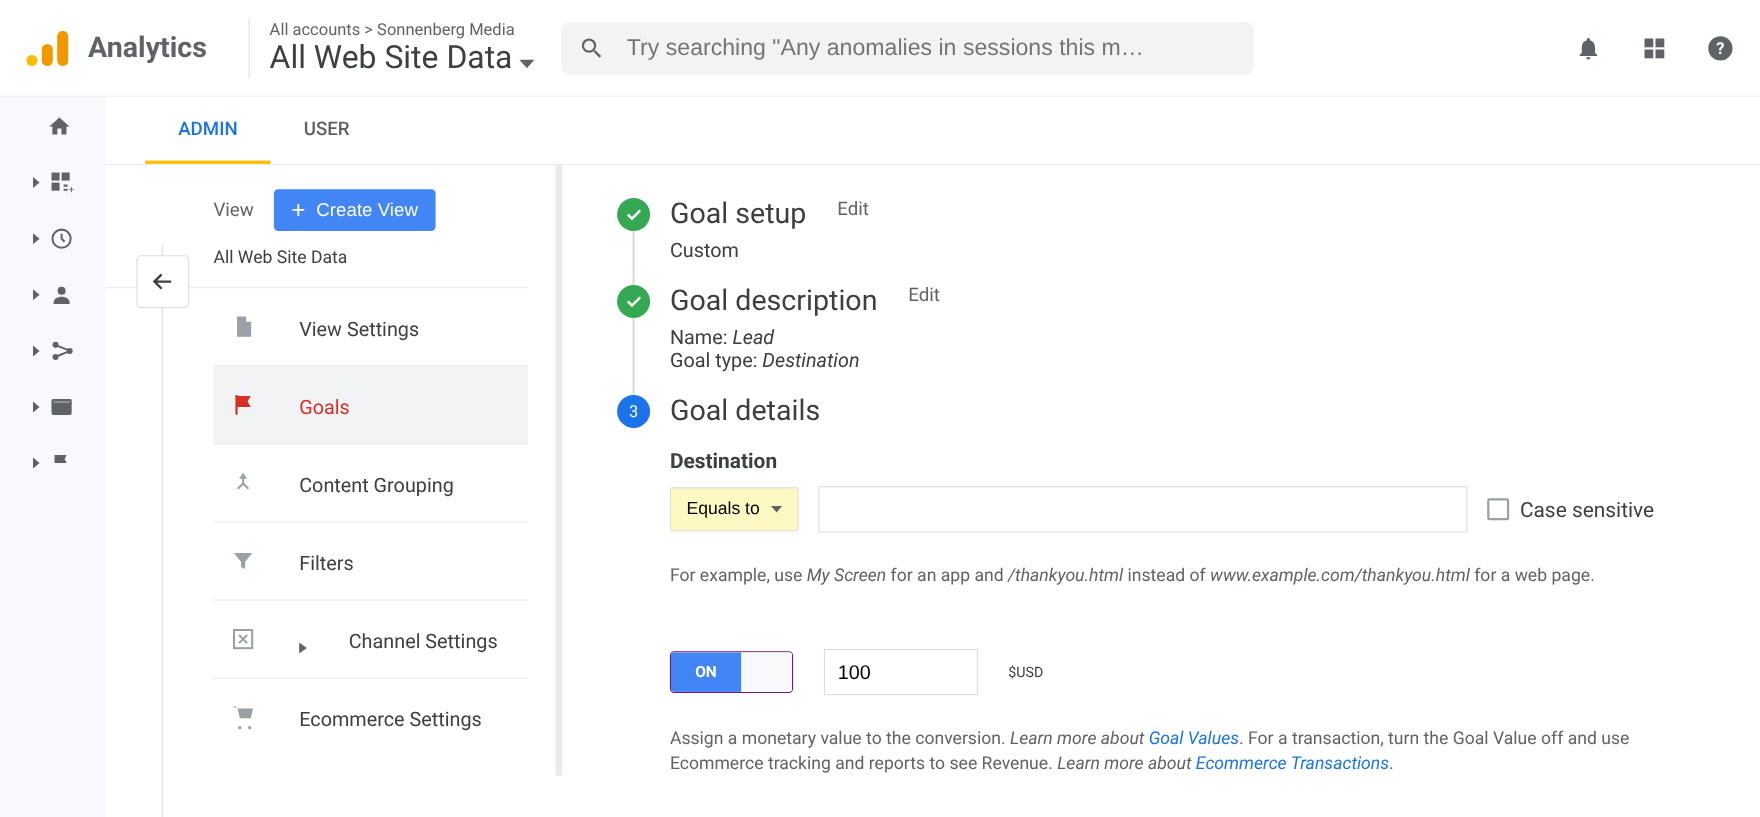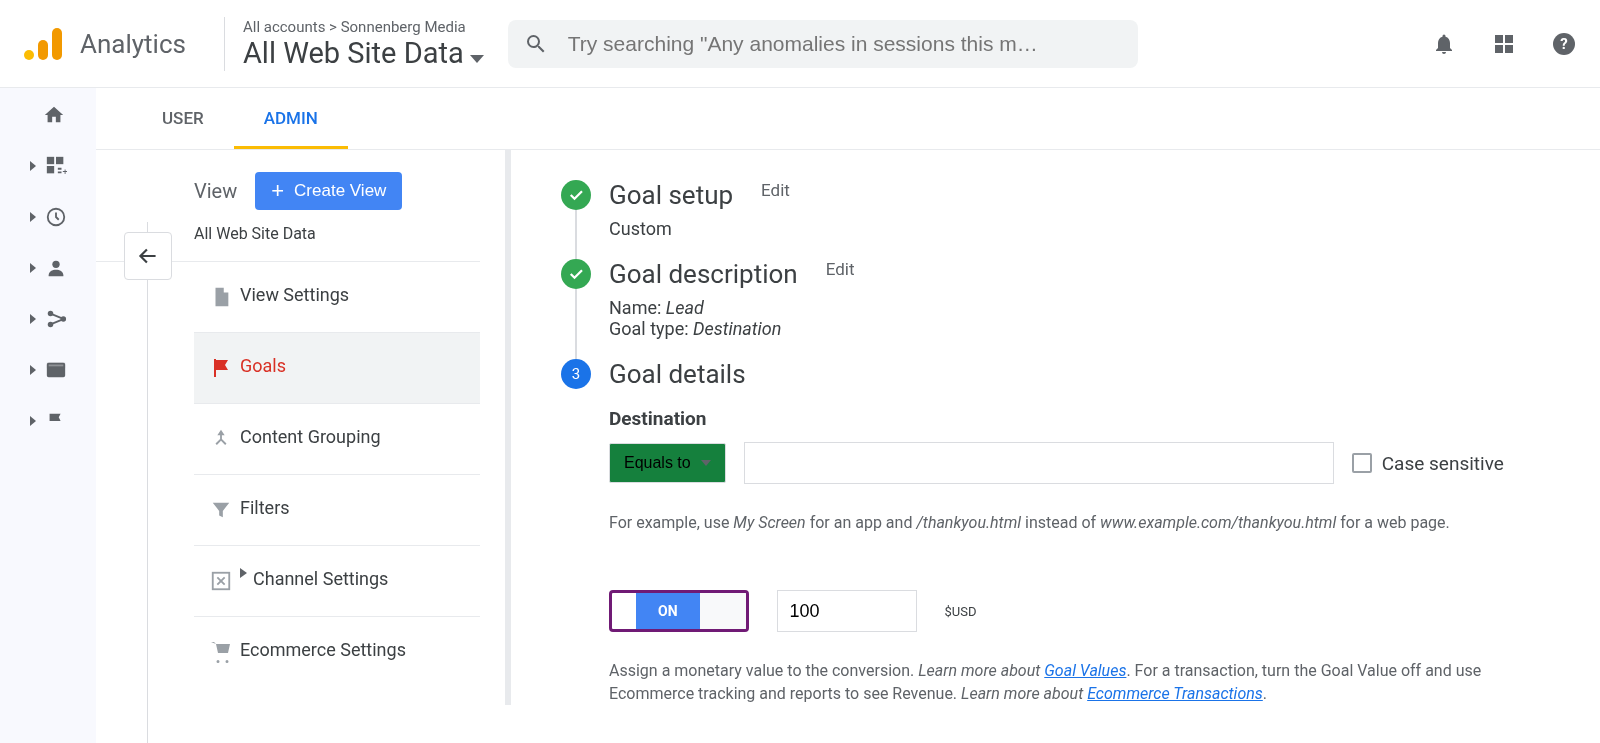--- a/index.html
+++ b/index.html
@@ -1,20 +1,20 @@
 <!DOCTYPE html>
 <html><head>
 <meta charset="utf-8">
 <style>
   * { box-sizing: border-box; margin: 0; padding: 0; }
   body { font-family: Roboto, Arial, sans-serif; font-size: 14px; color: #3c4043; background: #fff; width: 1600px; }
   
   
   .header { display: flex; align-items: center; height: 88px; border-bottom: 1px solid #e8eaed; padding: 0 24px; }
-  .logo { display: flex; align-items: center; gap: 16px; margin-right: 20px; }
+  .logo { display: flex; align-items: center; gap: 16px; margin-right: 20px; font-weight: bold; }
   .logo-icon { width: 40px; height: 32px; }
   .logo-text { font-size: 26px; color: #5f6368; }
   .divider-v { width: 1px; height: 54px; background: #dadce0; margin: 0 18px; }
   .account-picker { display: flex; flex-direction: column; justify-content: center; margin-right: 24px; }
   .breadcrumb { font-size: 15px; color: #5f6368; }
   .view-name { font-size: 29px; color: #3c4043; display: flex; align-items: center; gap: 6px; }
   .searchbar { flex: 1; display: flex; align-items: center; background: #f1f3f4; border-radius: 8px; height: 48px; padding: 0 16px; max-width: 630px; }
   .search-input { border: none; background: transparent; font-size: 21px; color: #80868b; flex: 1; outline: none; }
   .header-icons { display: flex; gap: 36px; margin-left: auto; align-items: center; color: #5f6368; }
   .hicon { width: 24px; height: 24px; display: inline-flex; align-items: center; justify-content: center; }
@@ -28,30 +28,30 @@
 
   
   .main { flex: 1; background: #fff; }
   .tabs { display: flex; padding-left: 36px; border-bottom: 1px solid #e8eaed; }
   .tab { padding: 20px 30px 18px; font-size: 17px; color: #5f6368; font-weight: 500; border-bottom: 3px solid transparent; }
   .tab.active { color: #1a73e8; border-bottom-color: #fbbc04; }
 
   .content { display: flex; }
   .admin-nav { width: 415px; padding: 22px 0 0 0; border-right: 6px solid #e8eaed; position: relative; }
   .column-head { display: flex; align-items: center; gap: 18px; padding: 0 0 0 98px; margin-bottom: 14px; }
-  .column-label { font-size: 20px; color: #5f6368; }
+  .column-label { font-size: 17px; color: #5f6368; }
   .create-btn { display: flex; align-items: center; gap: 10px; background: #4285f4; color: #fff; padding: 8px 16px; border-radius: 4px; font-size: 17px; font-weight: 500; border: none; }
   .plus { font-size: 22px; font-weight: 300; line-height: 1; }
   .viewname-row { font-size: 16px; color: #3c4043; padding: 0 0 18px 98px; border-bottom: 1px solid #e8eaed; margin: 0 25px 0 0; }
   .back-btn { position: absolute; left: 28px; top: 82px; width: 48px; height: 48px; border: 1px solid #dadce0; border-radius: 4px; display: flex; align-items: center; justify-content: center; background: #fff; }
   .conn-line { position: absolute; left: 51px; top: 130px; width: 1px; height: 600px; background: #dadce0; }
   .conn-top { position: absolute; left: 51px; top: 72px; width: 1px; height: 10px; background: #dadce0; }
 
   .nav-list { margin: 0 25px 0 98px; }
-  .nav-item { display: flex; align-items: flex-start; gap: 6px; padding: 22px 12px 22px 14px; border-bottom: 1px solid #e8eaed; font-size: 18px; color: #3c4043; }
+  .nav-item { display: flex; align-items: flex-end; gap: 38px; padding: 22px 12px 22px 14px; border-bottom: 1px solid #e8eaed; font-size: 18px; color: #3c4043; }
   .nav-item .nicon { width: 26px; height: 26px; color: #9aa0a6; display: inline-flex; align-items: center; justify-content: center; }
   .nav-item.active { background: #f1f3f4; color: #d93025; }
   .nav-item.active .nicon { color: #d93025; }
   .subcaret { width: 0; height: 0; border-top: 5px solid transparent; border-bottom: 5px solid transparent; border-left: 7px solid #5f6368; }
 
   
   .panel { flex: 1; padding: 30px 40px 0 50px; }
   .step { display: flex; align-items: flex-start; gap: 18px; margin-bottom: 20px; position: relative; }
   .step-badge { width: 30px; height: 30px; border-radius: 50%; display: flex; align-items: center; justify-content: center; flex-shrink: 0; margin-top: 0px; }
   .badge-done { background: #34a853; color: #fff; }
@@ -60,32 +60,32 @@
   .step-title { font-size: 26px; color: #3c4043; }
   .edit-link { font-size: 17px; color: #5f6368; }
   .step-body { margin-top: 8px; font-size: 18px; color: #3c4043; }
   .step-line { position: absolute; left: 14px; top: 30px; width: 2px; height: calc(100% - 10px); background: #dadce0; }
 
   
   .detail-block { margin-left: 48px; margin-top: 18px; }
   .field-label { font-size: 19px; font-weight: 700; color: #3c4043; margin-bottom: 12px; display: flex; align-items: baseline; gap: 10px; }
   .optional { font-weight: 400; color: #5f6368; font-size: 17px; }
   .dest-row { display: flex; align-items: center; gap: 18px; }
-  .select-btn { border: 1px solid #dadce0; background: #15803d; padding: 10px 14px; font-size: 16px; display: flex; align-items: center; gap: 10px; border-radius: 2px; }
+  .select-btn { border: 1px solid #dadce0; background: #fef9c3; padding: 10px 14px; font-size: 16px; display: flex; align-items: center; gap: 10px; border-radius: 2px; }
   .dropdown-arrow { width: 0; height: 0; border-left: 5px solid transparent; border-right: 5px solid transparent; border-top: 6px solid #5f6368; }
   .dest-input { width: 590px; height: 42px; border: 1px solid #dadce0; padding: 0 10px; font-size: 16px; }
   .cs-row { display: flex; align-items: center; gap: 10px; }
   .checkbox { width: 20px; height: 20px; border: 2px solid #9aa0a6; border-radius: 2px; }
   .cs-label { font-size: 19px; }
   .hint { font-size: 16px; color: #5f6368; margin-top: 28px; line-height: 1.4; }
   .hint .em { font-style: italic; }
-  .hint .lk { color: #1a73e8; text-decoration: underline; font-style: italic; }
+  .hint .lk { color: #1a73e8; font-style: italic; }
 
   .value-row { display: flex; align-items: center; gap: 28px; margin-top: 14px; }
-  .toggle { display: flex; border: 3px solid #701a75; border-radius: 4px; overflow: hidden; padding-left: 24px; }
+  .toggle { display: flex; border: 1px solid #701a75; border-radius: 4px; overflow: hidden; }
   .toggle .on { background: #4285f4; color: #fff; padding: 10px 22px; font-weight: 700; font-size: 14px; }
   .toggle .off { background: #f8f9fa; width: 46px; }
   .value-input { width: 140px; height: 42px; border: 1px solid #dadce0; padding: 0 12px; font-size: 18px; }
   .currency { font-size: 13px; color: #3c4043; }
 
   .sec-gap { height: 38px; }
 </style>
 </head>
 <body>
 
@@ -206,22 +206,22 @@
       <span class="ricon">
           <svg viewBox="0 0 24 24" width="22" height="22" fill="#5f6368">
             <path d="M5 3v18M5 4h12l-2 4 2 4H5"></path>
           </svg>
         </span>
     </div>
   </div>
 
   <div class="main">
     <div class="tabs">
+      <div class="tab active">ADMIN</div>
       <div class="tab">USER</div>
-      <div class="tab active">ADMIN</div>
     </div>
 
     <div class="content">
 
       <div class="admin-nav">
         <div class="conn-top"></div>
         <div class="column-head">
           <span class="column-label">View</span>
           <button class="create-btn">
             <span class="plus">+</span>

